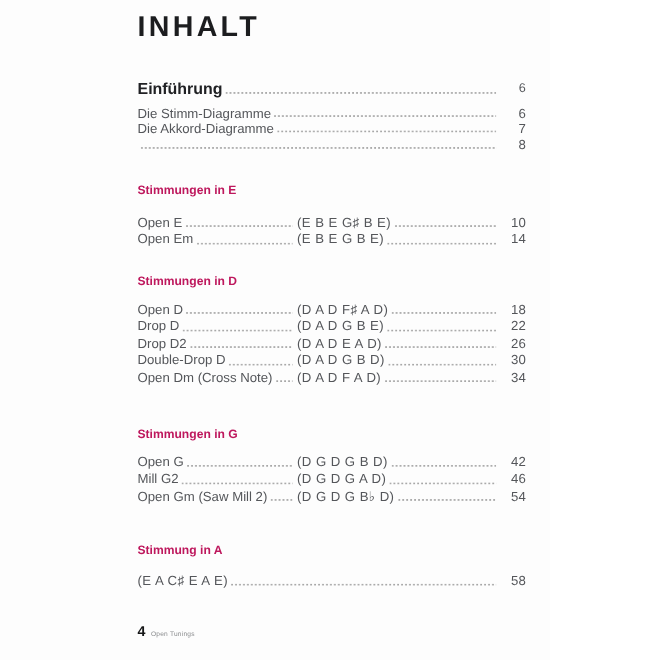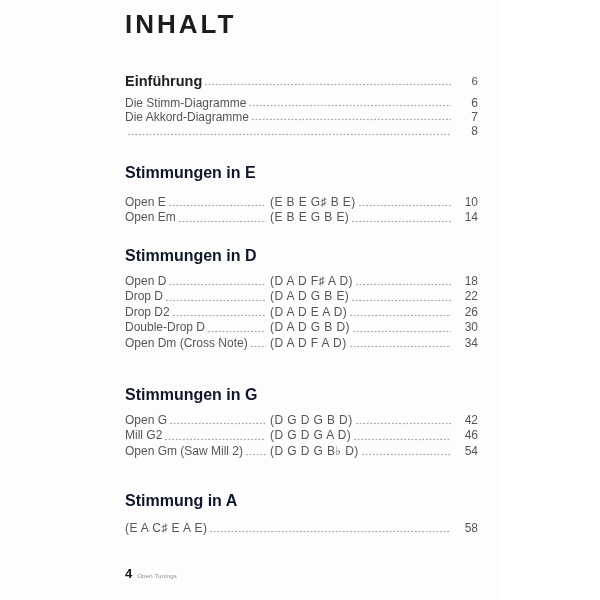--- a/index.html
+++ b/index.html
@@ -34,21 +34,21 @@
     background-image:radial-gradient(circle at 1.2px 1.5px, #a6a6a6 0.8px, transparent 1.05px);
     background-size:3.6px 3px; background-repeat:repeat-x;
   }
   .col1 { display:flex; width:145px; flex-shrink:0; align-items:baseline; }
   .col1 .dots { margin-right:4px; }
   .name { white-space:nowrap; }
   .tuning { white-space:pre; letter-spacing:0.4px;margin-top:20px; }
   .pagenum { width:24px; text-align:right; flex-shrink:0; }
   
   .section-heading {
-    font-size:16px; font-weight:bold; color:#0f172a;
+    font-size:11px; font-weight:bold; color:#be185d;
     line-height:18px; white-space:nowrap;
   }
   .intro-heading-row {
     display:flex; align-items:center; position:absolute; left:0; right:0;
   }
   .intro-heading-row .name {
     font-size:14.5px; font-weight:bold; color:#202124;
   }
   .intro-heading-row .pagenum { font-size:11.5px; color:#54565a; }
   .intro-rows .row { height:14.2px; line-height:14.2px; }

